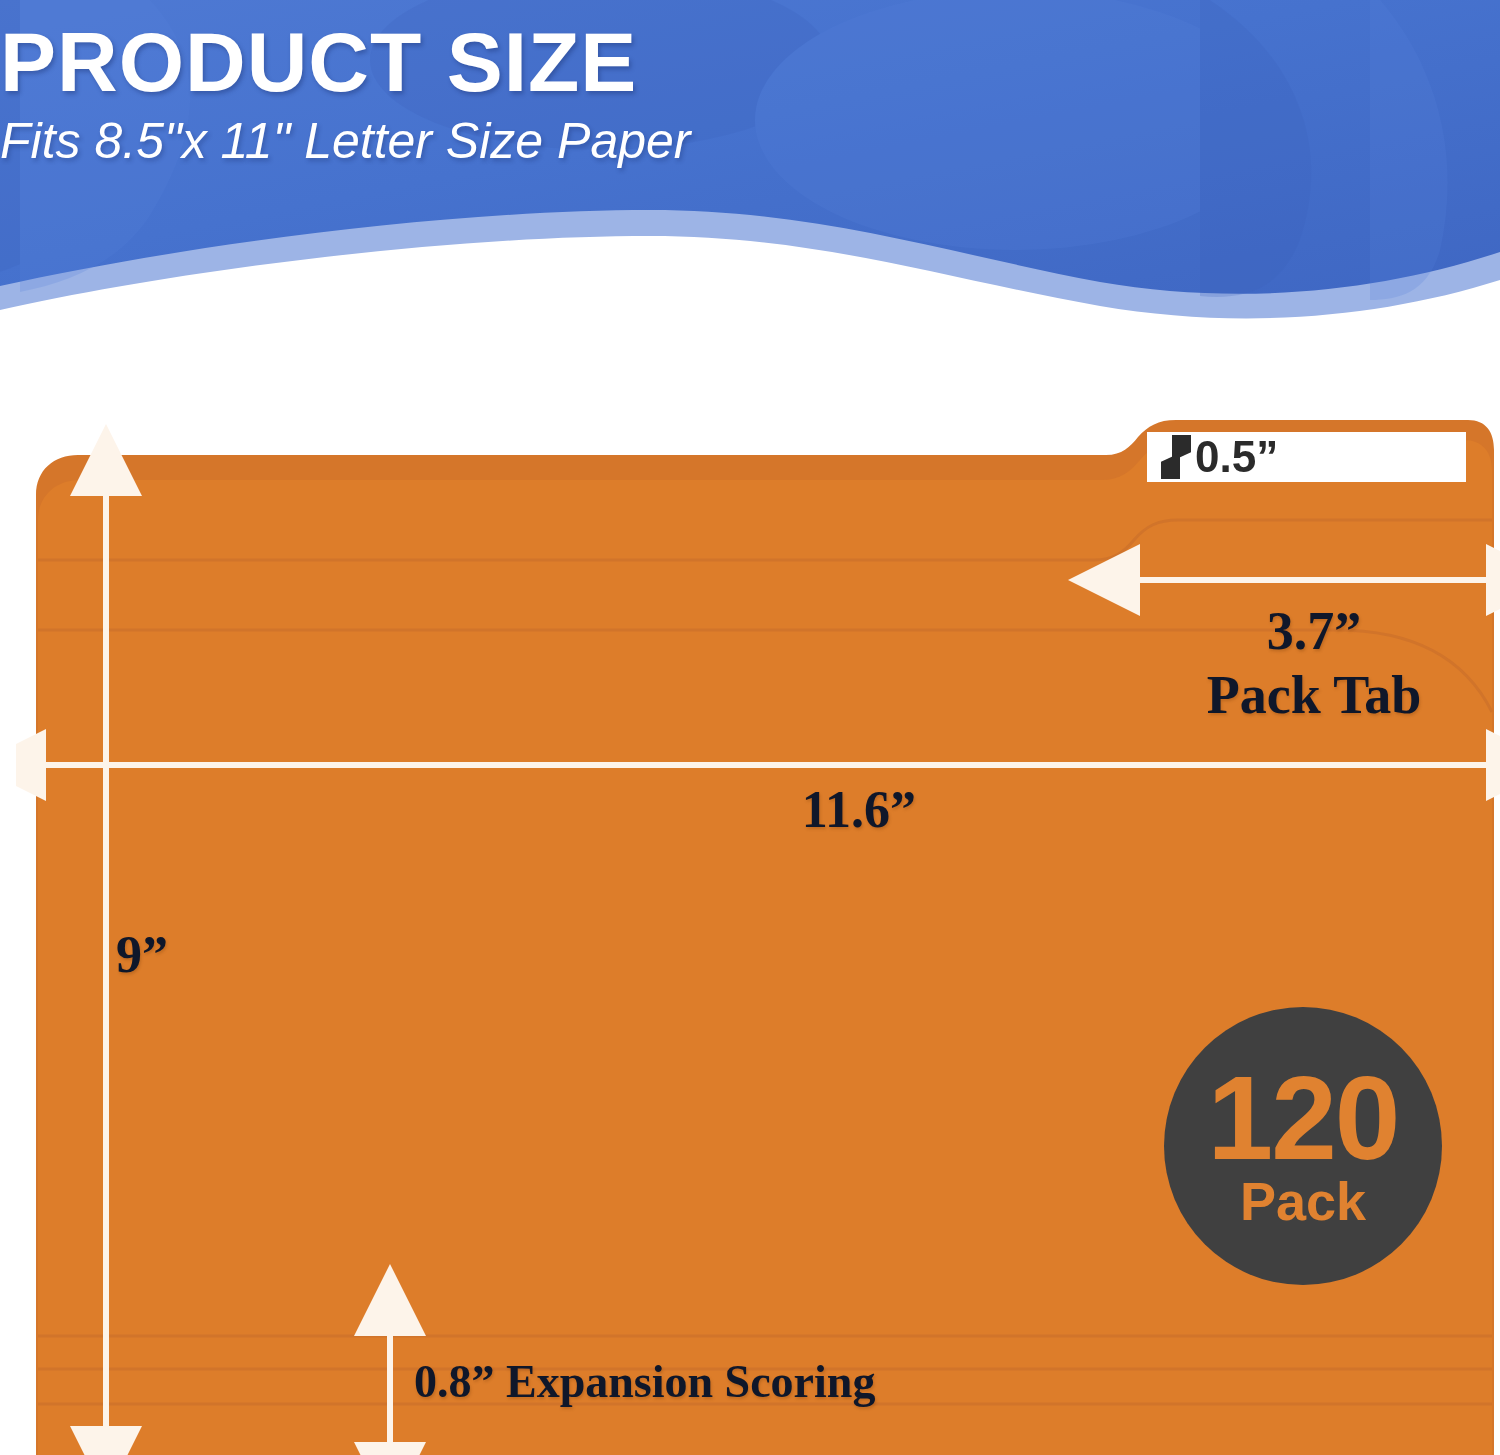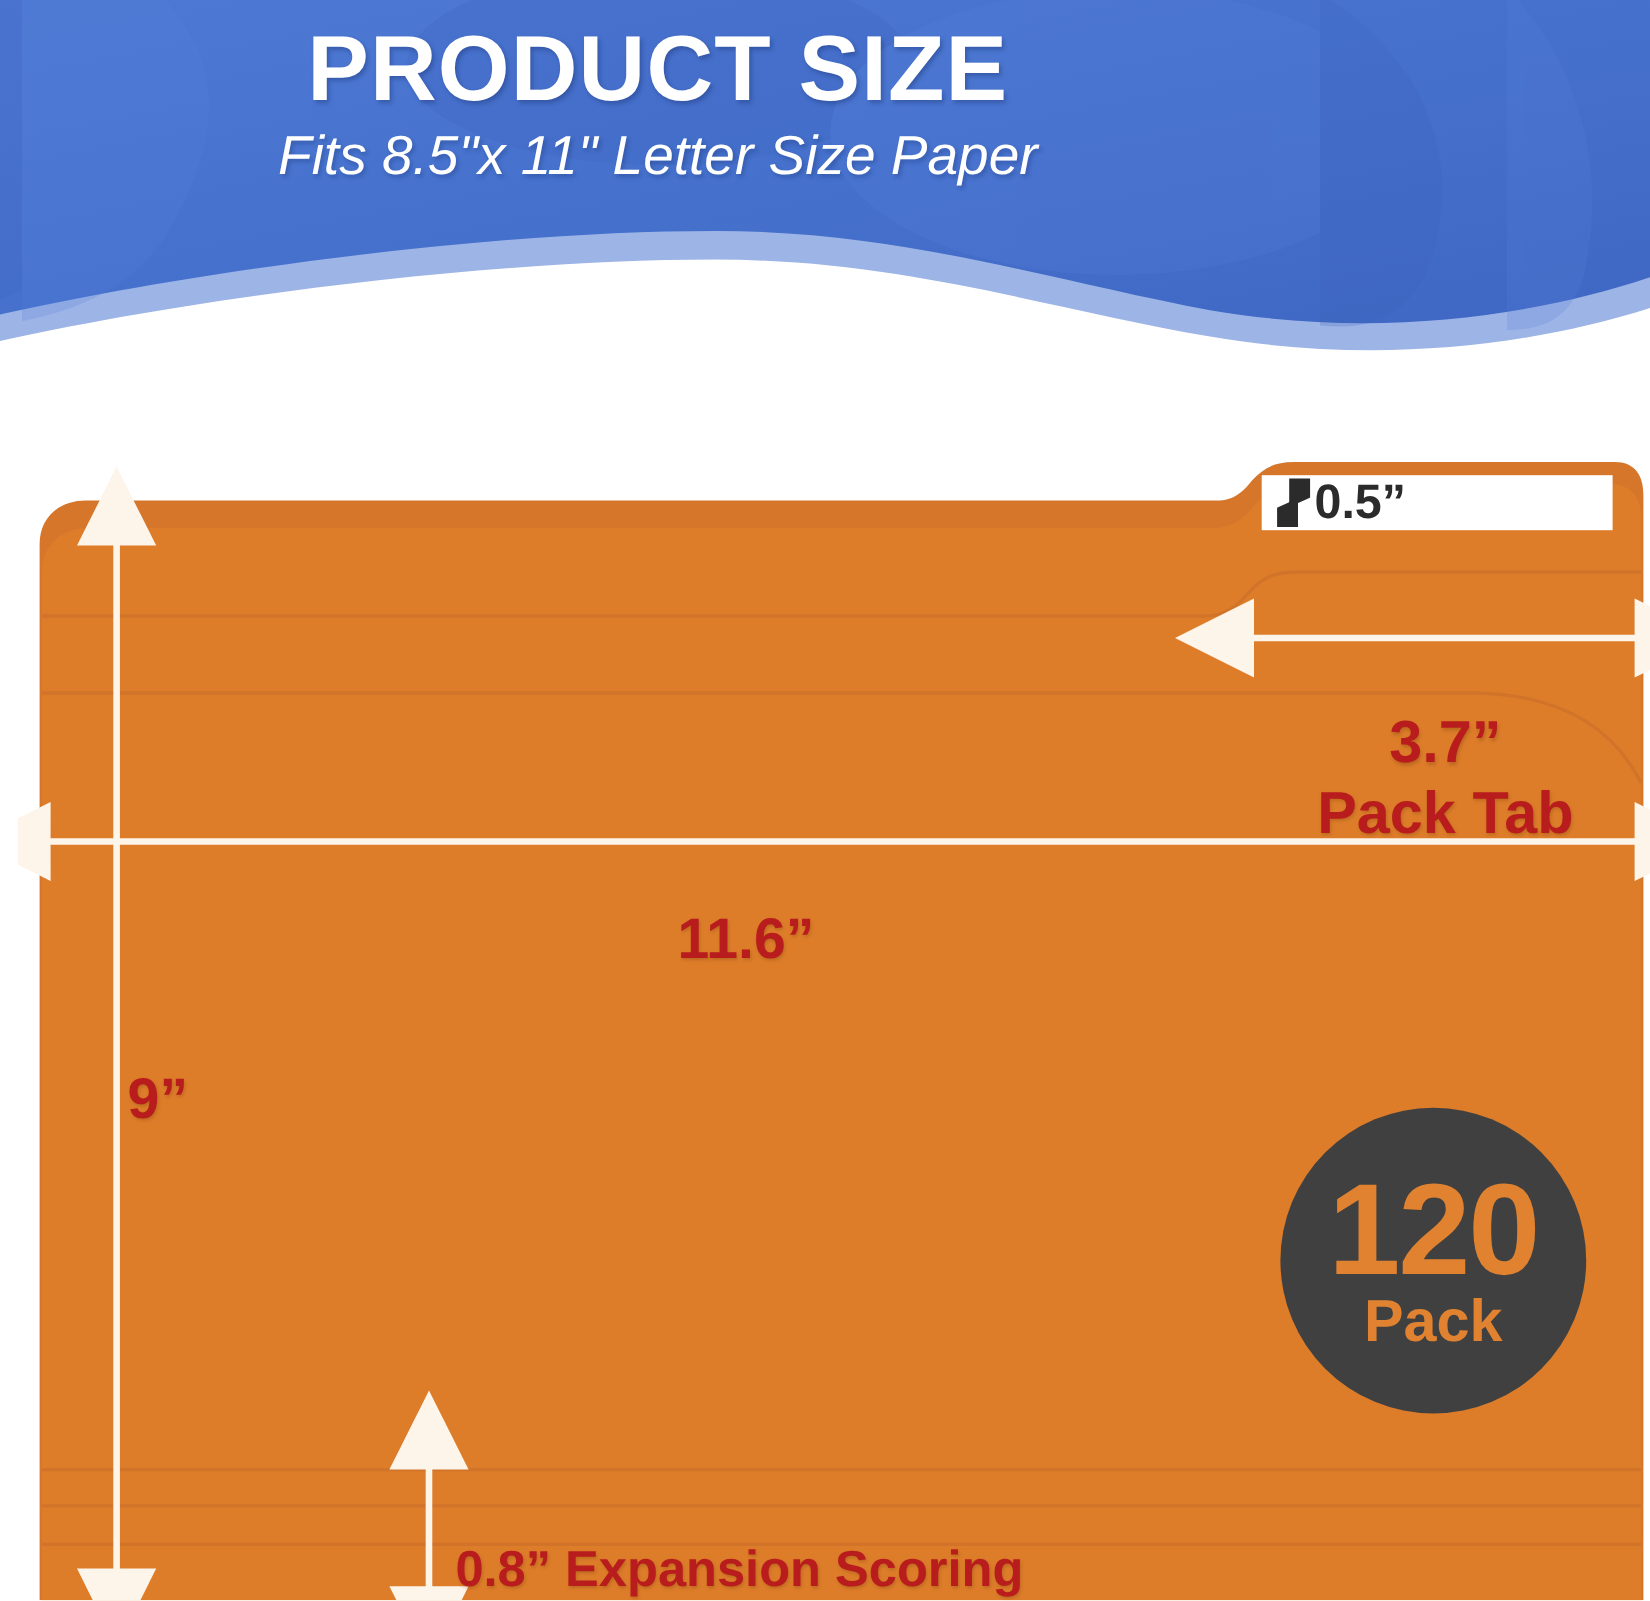--- a/index.html
+++ b/index.html
@@ -31,21 +31,21 @@
     position: absolute;
     left: 0;
     top: 0;
     display: block;
   }
   #header-text-group {
     position: absolute;
     left: 0;
     top: 0;
     width: 1196px;
-    text-align: center;
+    text-align: left;
     z-index: 5;
   }
   #header-title {
     margin: 0;
     padding-top: 18px;
     font-family: "Liberation Sans", sans-serif;
     font-size: 84px;
     font-weight: bold;
     letter-spacing: 1px;
     color: #ffffff;
@@ -76,41 +76,40 @@
   #folder-svg {
     position: absolute;
     left: 0;
     top: 0;
     display: block;
   }
 
   
   .measure-label {
     position: absolute;
-    color: #b91c1c;
-    font-family: Liberation Sans, sans-serif;
+    color: #0f172a;
+    font-family: Liberation Serif, serif;
     font-weight: bold;
     text-shadow: 1px 2px 3px rgba(120,60,10,0.30);
     white-space: nowrap;
     z-index: 20;
-    margin-top: 44px;
   }
   #label-tab-width {
     left: 1128px;
     top: 600px;
     width: 340px;
     text-align: center;
     font-size: 54px;
     line-height: 1.18;
   }
   #label-width {
     left: 600px;
     top: 780px;
     width: 300px;
-    text-align: left;
+    text-align: right;
     font-size: 52px;
   }
   #label-height {
     left: 100px;
     top: 925px;
     font-size: 52px;
   }
   #label-expansion {
     left: 398px;
     top: 1355px;

